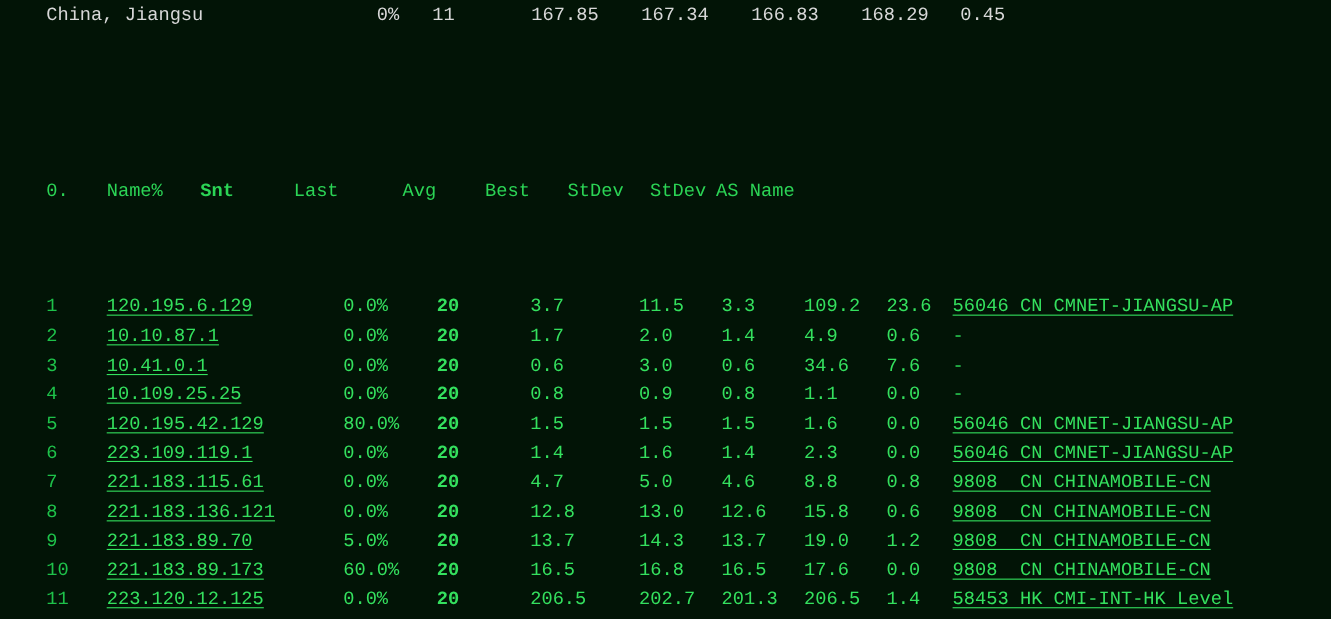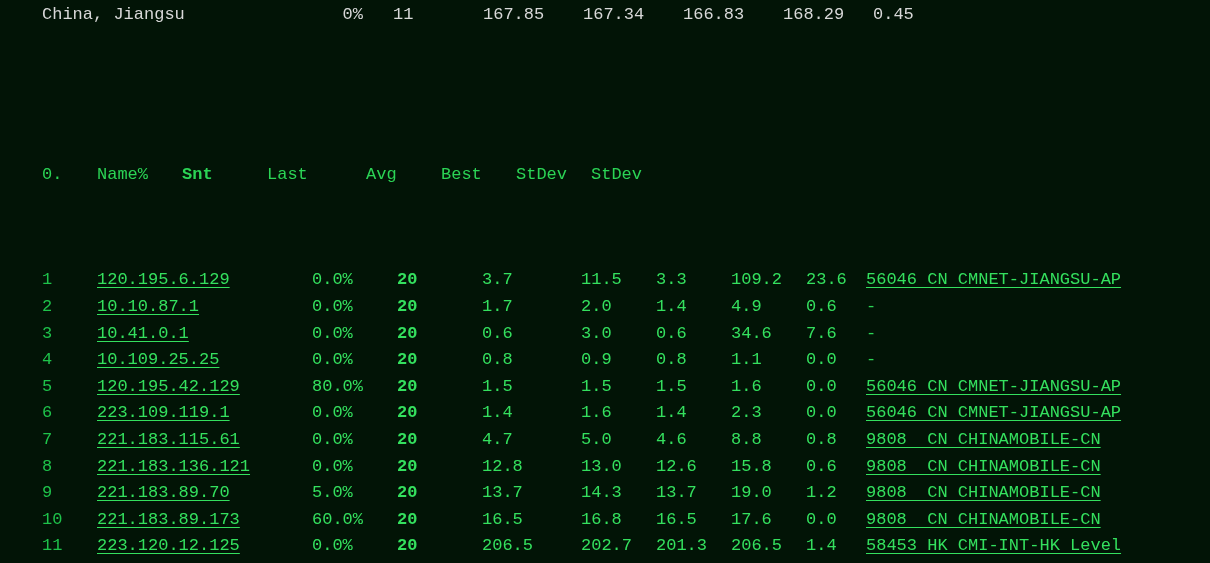--- a/index.html
+++ b/index.html
@@ -90,18 +90,19 @@
     
     <div class="row head-row">
       <span class="c-hop">0.</span>
       <span class="c-loss">Name%</span>
       <span class="c-snt">Snt</span>
       <span class="c-last">Last</span>
       <span class="c-avg">Avg</span>
       <span class="c-best">Best</span>
       <span class="c-wrst">StDev</span>
       <span class="c-stdev">StDev</span>
+      <span class="c-as">AS Name</span>
     </div>
 
     <div id="rows"><div class="row"><span class="c-hop">1</span><span class="c-host"><span class="ul">120.195.6.129</span></span><span class="c-loss">0.0%</span><span class="c-snt">20</span><span class="c-last">3.7</span><span class="c-avg">11.5</span><span class="c-best">3.3</span><span class="c-wrst">109.2</span><span class="c-stdev">23.6</span><span class="c-as ul">56046 CN CMNET-JIANGSU-AP</span></div><div class="row"><span class="c-hop">2</span><span class="c-host"><span class="ul">10.10.87.1</span></span><span class="c-loss">0.0%</span><span class="c-snt">20</span><span class="c-last">1.7</span><span class="c-avg">2.0</span><span class="c-best">1.4</span><span class="c-wrst">4.9</span><span class="c-stdev">0.6</span><span class="c-as dash">-</span></div><div class="row"><span class="c-hop">3</span><span class="c-host"><span class="ul">10.41.0.1</span></span><span class="c-loss">0.0%</span><span class="c-snt">20</span><span class="c-last">0.6</span><span class="c-avg">3.0</span><span class="c-best">0.6</span><span class="c-wrst">34.6</span><span class="c-stdev">7.6</span><span class="c-as dash">-</span></div><div class="row"><span class="c-hop">4</span><span class="c-host"><span class="ul">10.109.25.25</span></span><span class="c-loss">0.0%</span><span class="c-snt">20</span><span class="c-last">0.8</span><span class="c-avg">0.9</span><span class="c-best">0.8</span><span class="c-wrst">1.1</span><span class="c-stdev">0.0</span><span class="c-as dash">-</span></div><div class="row"><span class="c-hop">5</span><span class="c-host"><span class="ul">120.195.42.129</span></span><span class="c-loss">80.0%</span><span class="c-snt">20</span><span class="c-last">1.5</span><span class="c-avg">1.5</span><span class="c-best">1.5</span><span class="c-wrst">1.6</span><span class="c-stdev">0.0</span><span class="c-as ul">56046 CN CMNET-JIANGSU-AP</span></div><div class="row"><span class="c-hop">6</span><span class="c-host"><span class="ul">223.109.119.1</span></span><span class="c-loss">0.0%</span><span class="c-snt">20</span><span class="c-last">1.4</span><span class="c-avg">1.6</span><span class="c-best">1.4</span><span class="c-wrst">2.3</span><span class="c-stdev">0.0</span><span class="c-as ul">56046 CN CMNET-JIANGSU-AP</span></div><div class="row"><span class="c-hop">7</span><span class="c-host"><span class="ul">221.183.115.61</span></span><span class="c-loss">0.0%</span><span class="c-snt">20</span><span class="c-last">4.7</span><span class="c-avg">5.0</span><span class="c-best">4.6</span><span class="c-wrst">8.8</span><span class="c-stdev">0.8</span><span class="c-as ul">9808  CN CHINAMOBILE-CN</span></div><div class="row"><span class="c-hop">8</span><span class="c-host"><span class="ul">221.183.136.121</span></span><span class="c-loss">0.0%</span><span class="c-snt">20</span><span class="c-last">12.8</span><span class="c-avg">13.0</span><span class="c-best">12.6</span><span class="c-wrst">15.8</span><span class="c-stdev">0.6</span><span class="c-as ul">9808  CN CHINAMOBILE-CN</span></div><div class="row"><span class="c-hop">9</span><span class="c-host"><span class="ul">221.183.89.70</span></span><span class="c-loss">5.0%</span><span class="c-snt">20</span><span class="c-last">13.7</span><span class="c-avg">14.3</span><span class="c-best">13.7</span><span class="c-wrst">19.0</span><span class="c-stdev">1.2</span><span class="c-as ul">9808  CN CHINAMOBILE-CN</span></div><div class="row"><span class="c-hop">10</span><span class="c-host"><span class="ul">221.183.89.173</span></span><span class="c-loss">60.0%</span><span class="c-snt">20</span><span class="c-last">16.5</span><span class="c-avg">16.8</span><span class="c-best">16.5</span><span class="c-wrst">17.6</span><span class="c-stdev">0.0</span><span class="c-as ul">9808  CN CHINAMOBILE-CN</span></div><div class="row"><span class="c-hop">11</span><span class="c-host"><span class="ul">223.120.12.125</span></span><span class="c-loss">0.0%</span><span class="c-snt">20</span><span class="c-last">206.5</span><span class="c-avg">202.7</span><span class="c-best">201.3</span><span class="c-wrst">206.5</span><span class="c-stdev">1.4</span><span class="c-as ul">58453 HK CMI-INT-HK Level</span></div><div class="row"><span class="c-hop">12</span><span class="c-host"><span class="ul">223.120.6.18</span></span><span class="c-loss">0.0%</span><span class="c-snt">20</span><span class="c-last">200.6</span><span class="c-avg">199.0</span><span class="c-best">197.5</span><span class="c-wrst">201.6</span><span class="c-stdev">1.1</span><span class="c-as ul">58453 HK CMI-INT-HK Level</span></div></div>
 
   </div>
 </div>
 
 </body></html>

